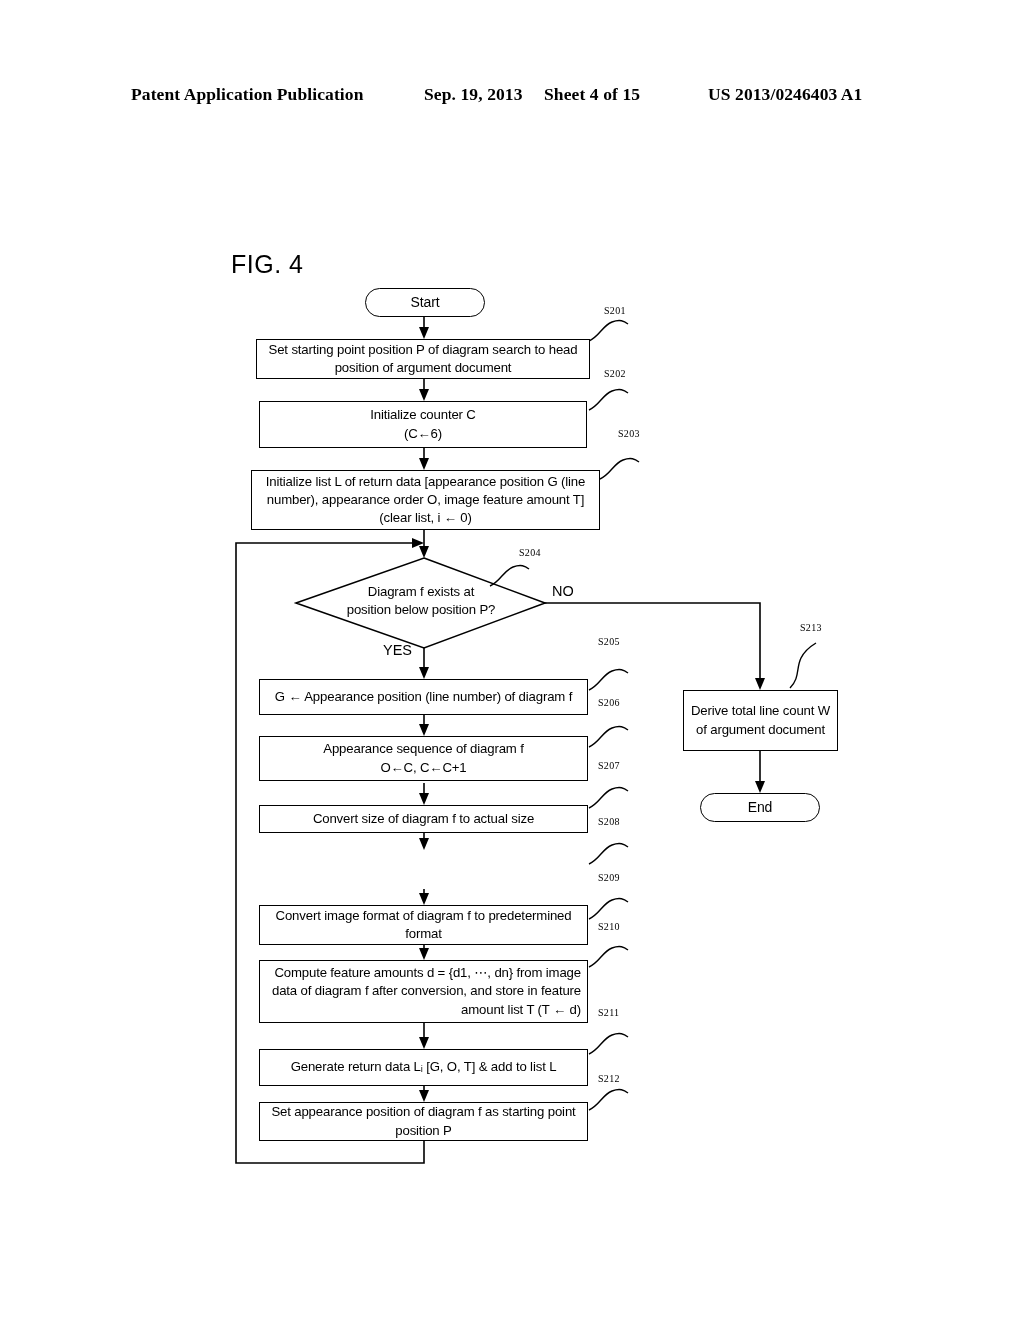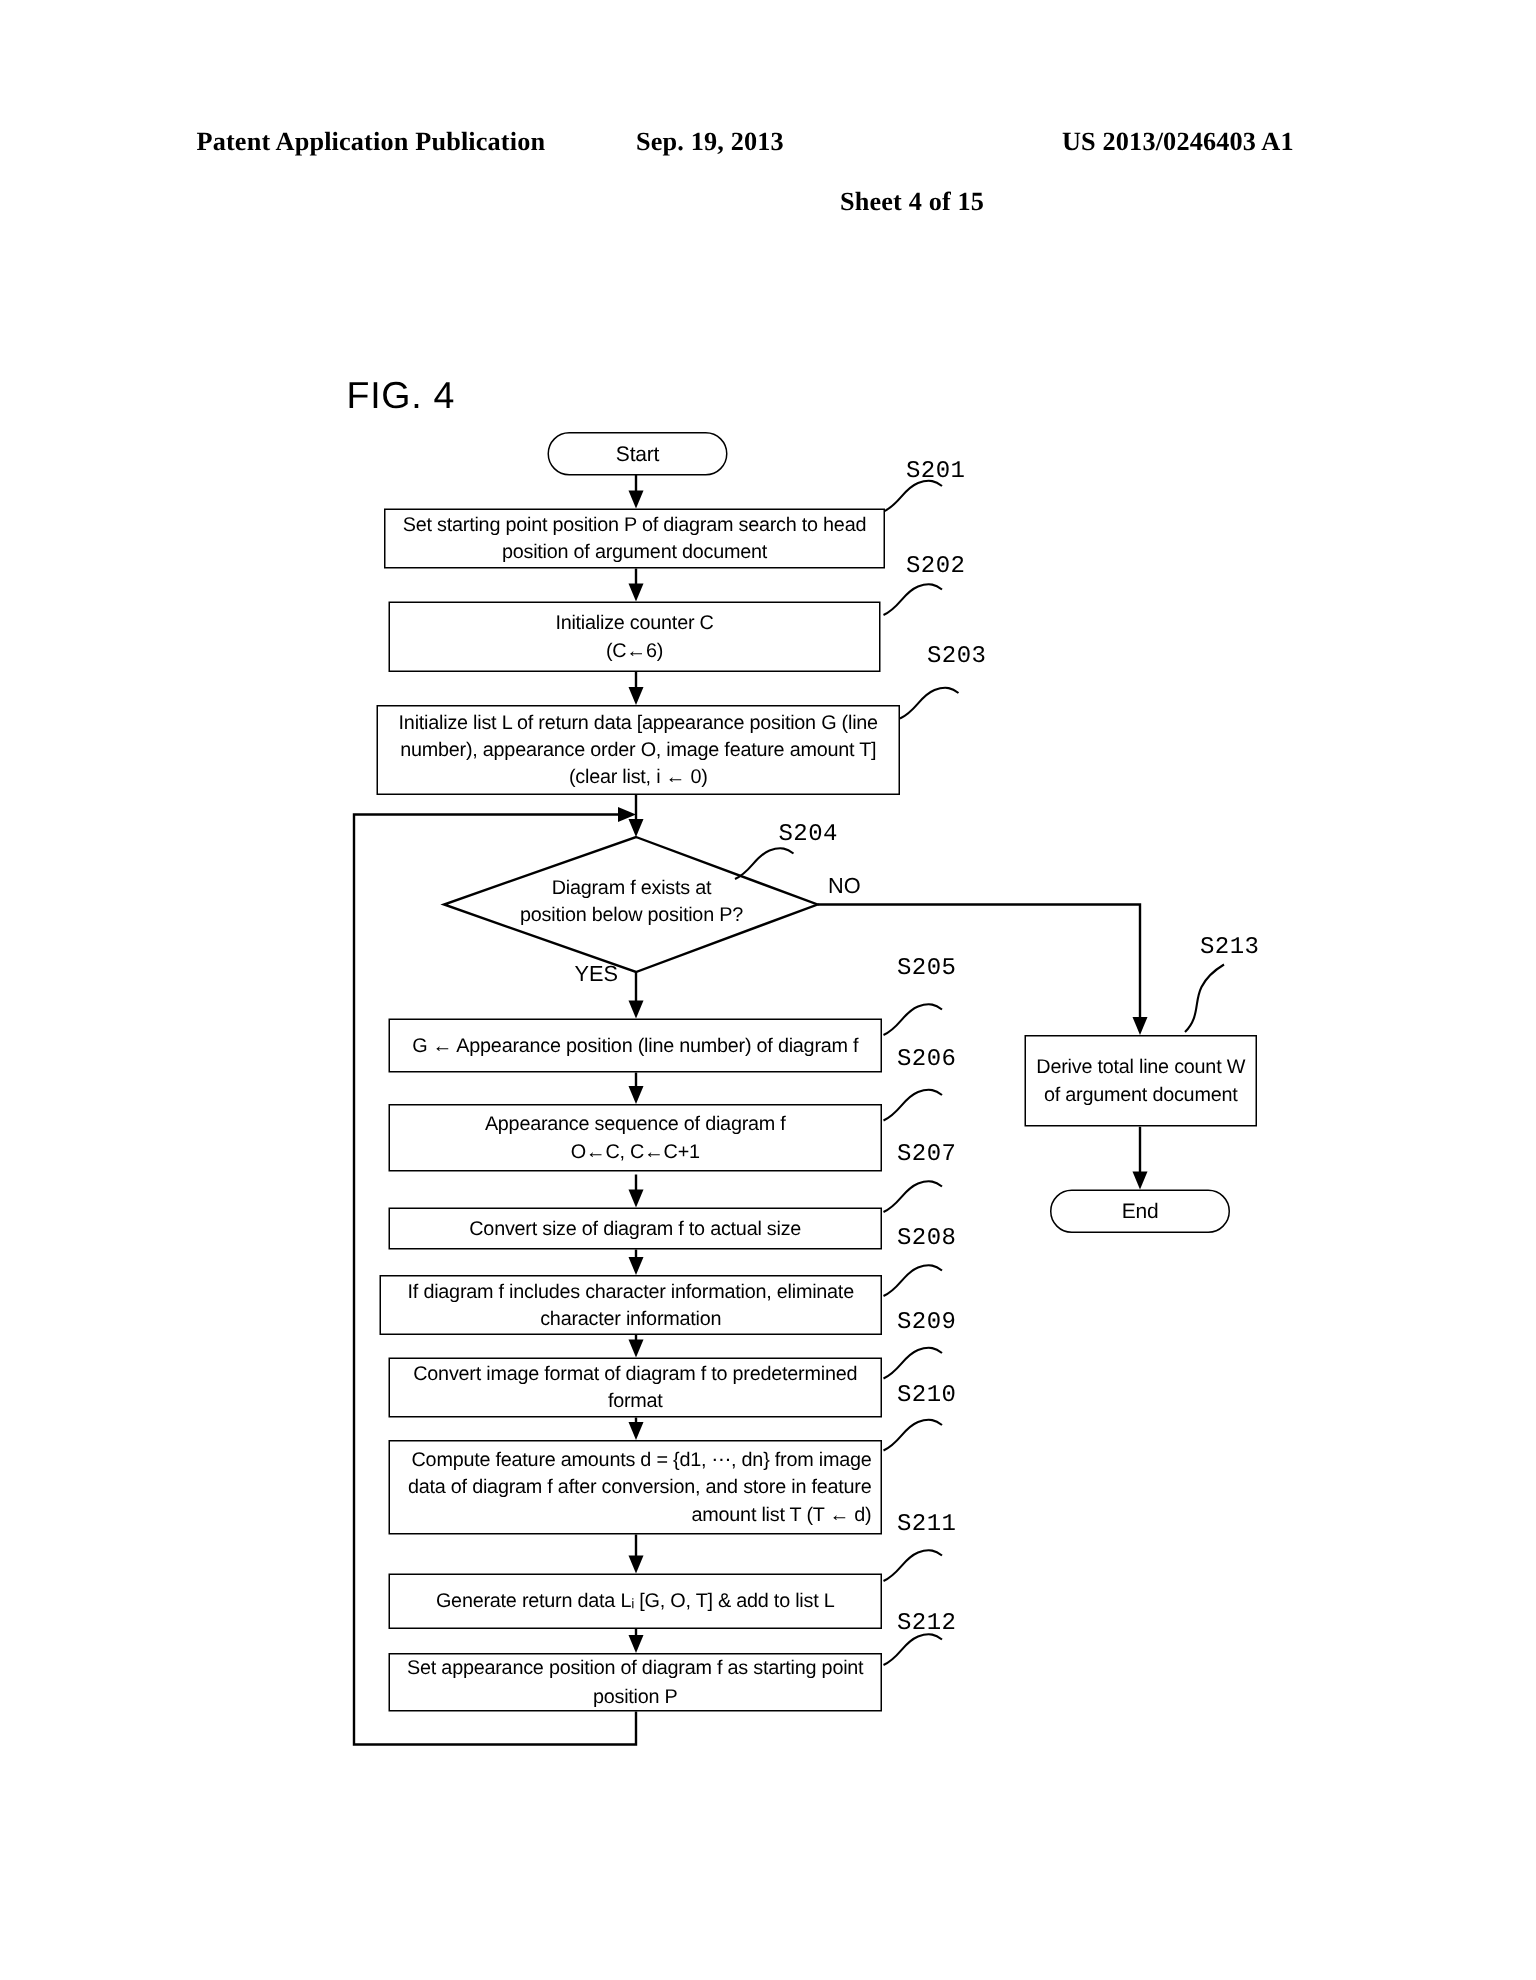--- a/index.html
+++ b/index.html
@@ -25,21 +25,21 @@
     width: 1024px;
     height: 26px;
     font-family: "Liberation Serif", serif;
     font-weight: bold;
     font-size: 17.5px;
     letter-spacing: 0.1px;
     white-space: nowrap;
   }
   #page-header .hdr-pub   { position: absolute; left: 131px; top: 0; }
   #page-header .hdr-date  { position: absolute; left: 424px; top: 0; }
-  #page-header .hdr-sheet { position: absolute; left: 560px; top: 0; margin-top: 40px; }
+  #page-header .hdr-sheet { position: absolute; left: 544px; top: 0; }
   #page-header .hdr-num   { position: absolute; left: 708px; top: 0; }
 
   
   #fig-label {
     position: absolute;
     left: 231px;
     top: 250px;
     font-size: 25px;
     font-family: "Liberation Sans", sans-serif;
     letter-spacing: 0.5px;
@@ -70,22 +70,22 @@
     padding: 2px 6px;
   }
   .node.terminal {
     border-radius: 999px;
     font-size: 14px;
   }
 
   
   .steplabel {
     position: absolute;
-    font-size: 16px;
-    font-family: Liberation Mono, monospace;
+    font-size: 10px;
+    font-family: Liberation Serif, serif;
     letter-spacing: 0.3px;
     white-space: nowrap;
   }
 
   
   .branchlabel {
     position: absolute;
     font-size: 14.5px;
     font-family: "Liberation Sans", sans-serif;
     white-space: nowrap;
@@ -238,23 +238,20 @@
 
   <div class="node" style="left:259px; top:736px; width:329px; height:45px;">
     <span style="white-space:pre-line;">Appearance sequence of diagram f
 O←C, C←C+1</span>
   </div>
 
   <div class="node" style="left:259px; top:805px; width:329px; height:28px;">
     <span>Convert size of diagram f to actual size</span>
   </div>
 
-  <div class="node" style="left:253px; top:850px; width:335px; height:40px;">
-    <span>If diagram f includes character information, eliminate character information</span>
-  </div>
 
   <div class="node" style="left:259px; top:905px; width:329px; height:40px;">
     <span>Convert image format of diagram f to predetermined format</span>
   </div>
 
   <div class="node" style="left:259px; top:960px; width:329px; height:63px;text-align:right;">
     <span>Compute feature amounts d = {d1, ⋯, dn} from image data of diagram f after conversion, and store in feature amount list T (T ← d)</span>
   </div>
 
   <div class="node" style="left:259px; top:1102px; width:329px; height:39px;">

